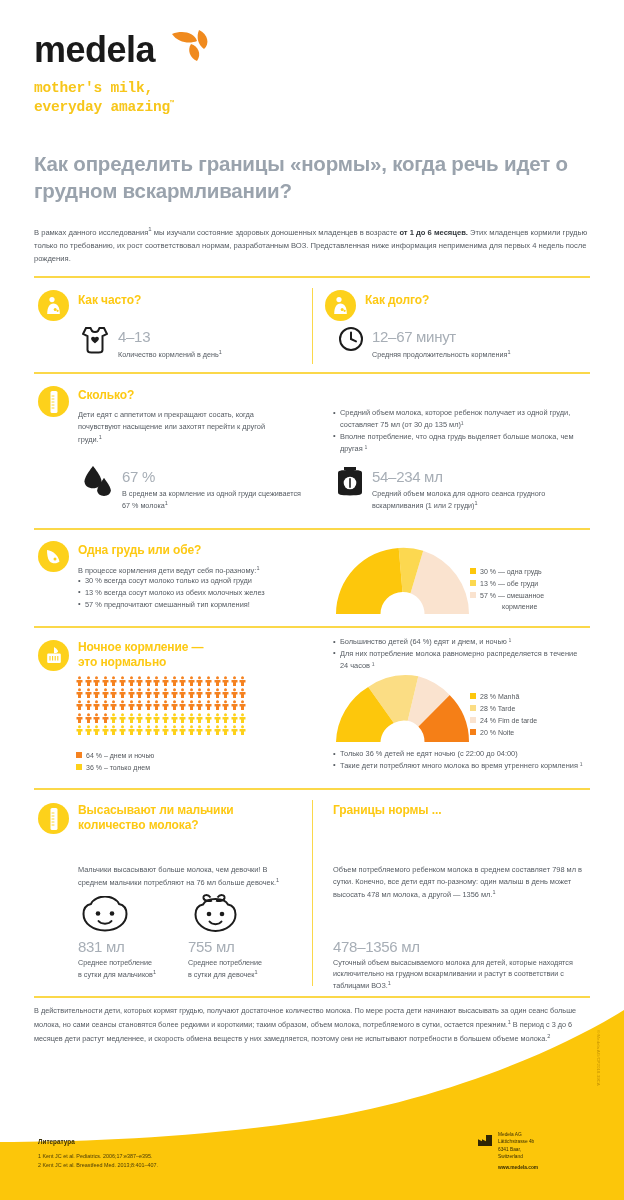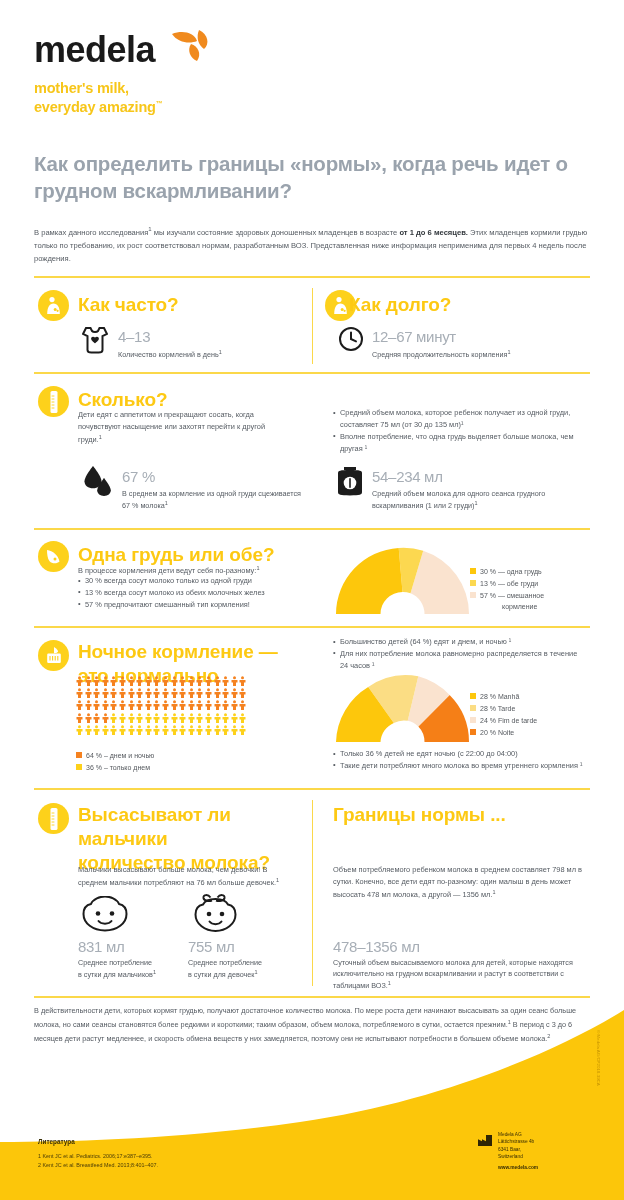--- a/index.html
+++ b/index.html
@@ -14,21 +14,21 @@
   
   .logo-block { position: absolute; left: 34px; top: 28px; }
   .logo-word {
     font-size: 36px; font-weight: bold; color: #1a1a1a;
     letter-spacing: -0.5px; line-height: 1; display: inline-block;
     vertical-align: middle;
   }
   .logo-mark { display: inline-block; vertical-align: middle; margin-left: 10px; margin-bottom:6px;}
   .logo-tag {
     margin-top: 7px; color: #f7c61a; font-size: 14.5px; font-weight: bold;
-    line-height: 1.28; letter-spacing: -0.2px;
+    line-height: 1.28; letter-spacing: -0.2px; font-family: Liberation Mono, monospace;
   }
   .logo-tag sup { font-size: 7px; vertical-align: super; }
 
   
   .headline {
     position: absolute; left: 34px; top: 150px; width: 560px;
     color: #9aa3ad; font-size: 20.5px; font-weight: bold;
     line-height: 1.32; letter-spacing: -0.2px;
   }
   .intro {
@@ -41,21 +41,21 @@
   
   .rule { position: absolute; left: 34px; width: 556px; height: 2px; background: #fbd84a; }
   .vrule { position: absolute; width: 1px; background: #fbd84a; }
 
   
   .sec-icon {
     position: absolute; width: 31px; height: 31px; border-radius: 50%;
     background: #fdd11b; display: flex; align-items: center; justify-content: center;
   }
   .sec-title {
-    position: absolute; color: #fdc913; font-size: 19px; font-weight: bold;
+    position: absolute; color: #fdc913; font-size: 12px; font-weight: bold;
     line-height: 1.25; letter-spacing: -0.1px;
   }
 
   
   .body-txt { position: absolute; color: #555b62; font-size: 7.4px; line-height: 1.62; }
   .body-txt sup { font-size: 5.5px; }
   ul.bul { list-style: none; }
   ul.bul li { position: relative; padding-left: 7px; }
   ul.bul li:before {
     content: "\2022"; position: absolute; left: 0; top: -0.5px; color: #555b62;
@@ -152,21 +152,21 @@
   </div>
 
   <div class="sec-icon" style="left:325px; top:290px">
     <svg width="20" height="20" viewBox="0 0 20 20">
       <circle cx="8" cy="3.6" r="2.6" fill="#fff"></circle>
       <path d="M3.2 18 C3.2 11.5, 5.6 7.6, 9.4 7.6 C13.5 7.6, 15.8 11.2, 15.8 18 Z" fill="#fff"></path>
       <circle cx="11.2" cy="13.4" r="1.5" fill="#fdd11b"></circle>
       <circle cx="13.6" cy="14.8" r="1.1" fill="#fdd11b"></circle>
     </svg>
   </div>
-  <div class="sec-title" style="left:349px; top:293px">Как долго?</div>
+  <div class="sec-title" style="left:365px; top:293px">Как долго?</div>
   <div class="stat-ico" style="left:338px; top:326px">
     <svg width="26" height="26" viewBox="0 0 26 26">
       <circle cx="13" cy="13" r="11" fill="none" stroke="#1c1c1c" stroke-width="2"></circle>
       <path d="M13 6.5 L13 13 L18 15.4" fill="none" stroke="#1c1c1c" stroke-width="2" stroke-linecap="round"></path>
     </svg>
   </div>
   <div class="stat-val" style="left:372px; top:328px">12–67 минут</div>
   <div class="stat-cap" style="left:372px; top:348px; width:215px">
     <span>Средняя продолжительность кормления</span><sup>1</sup>
   </div>

